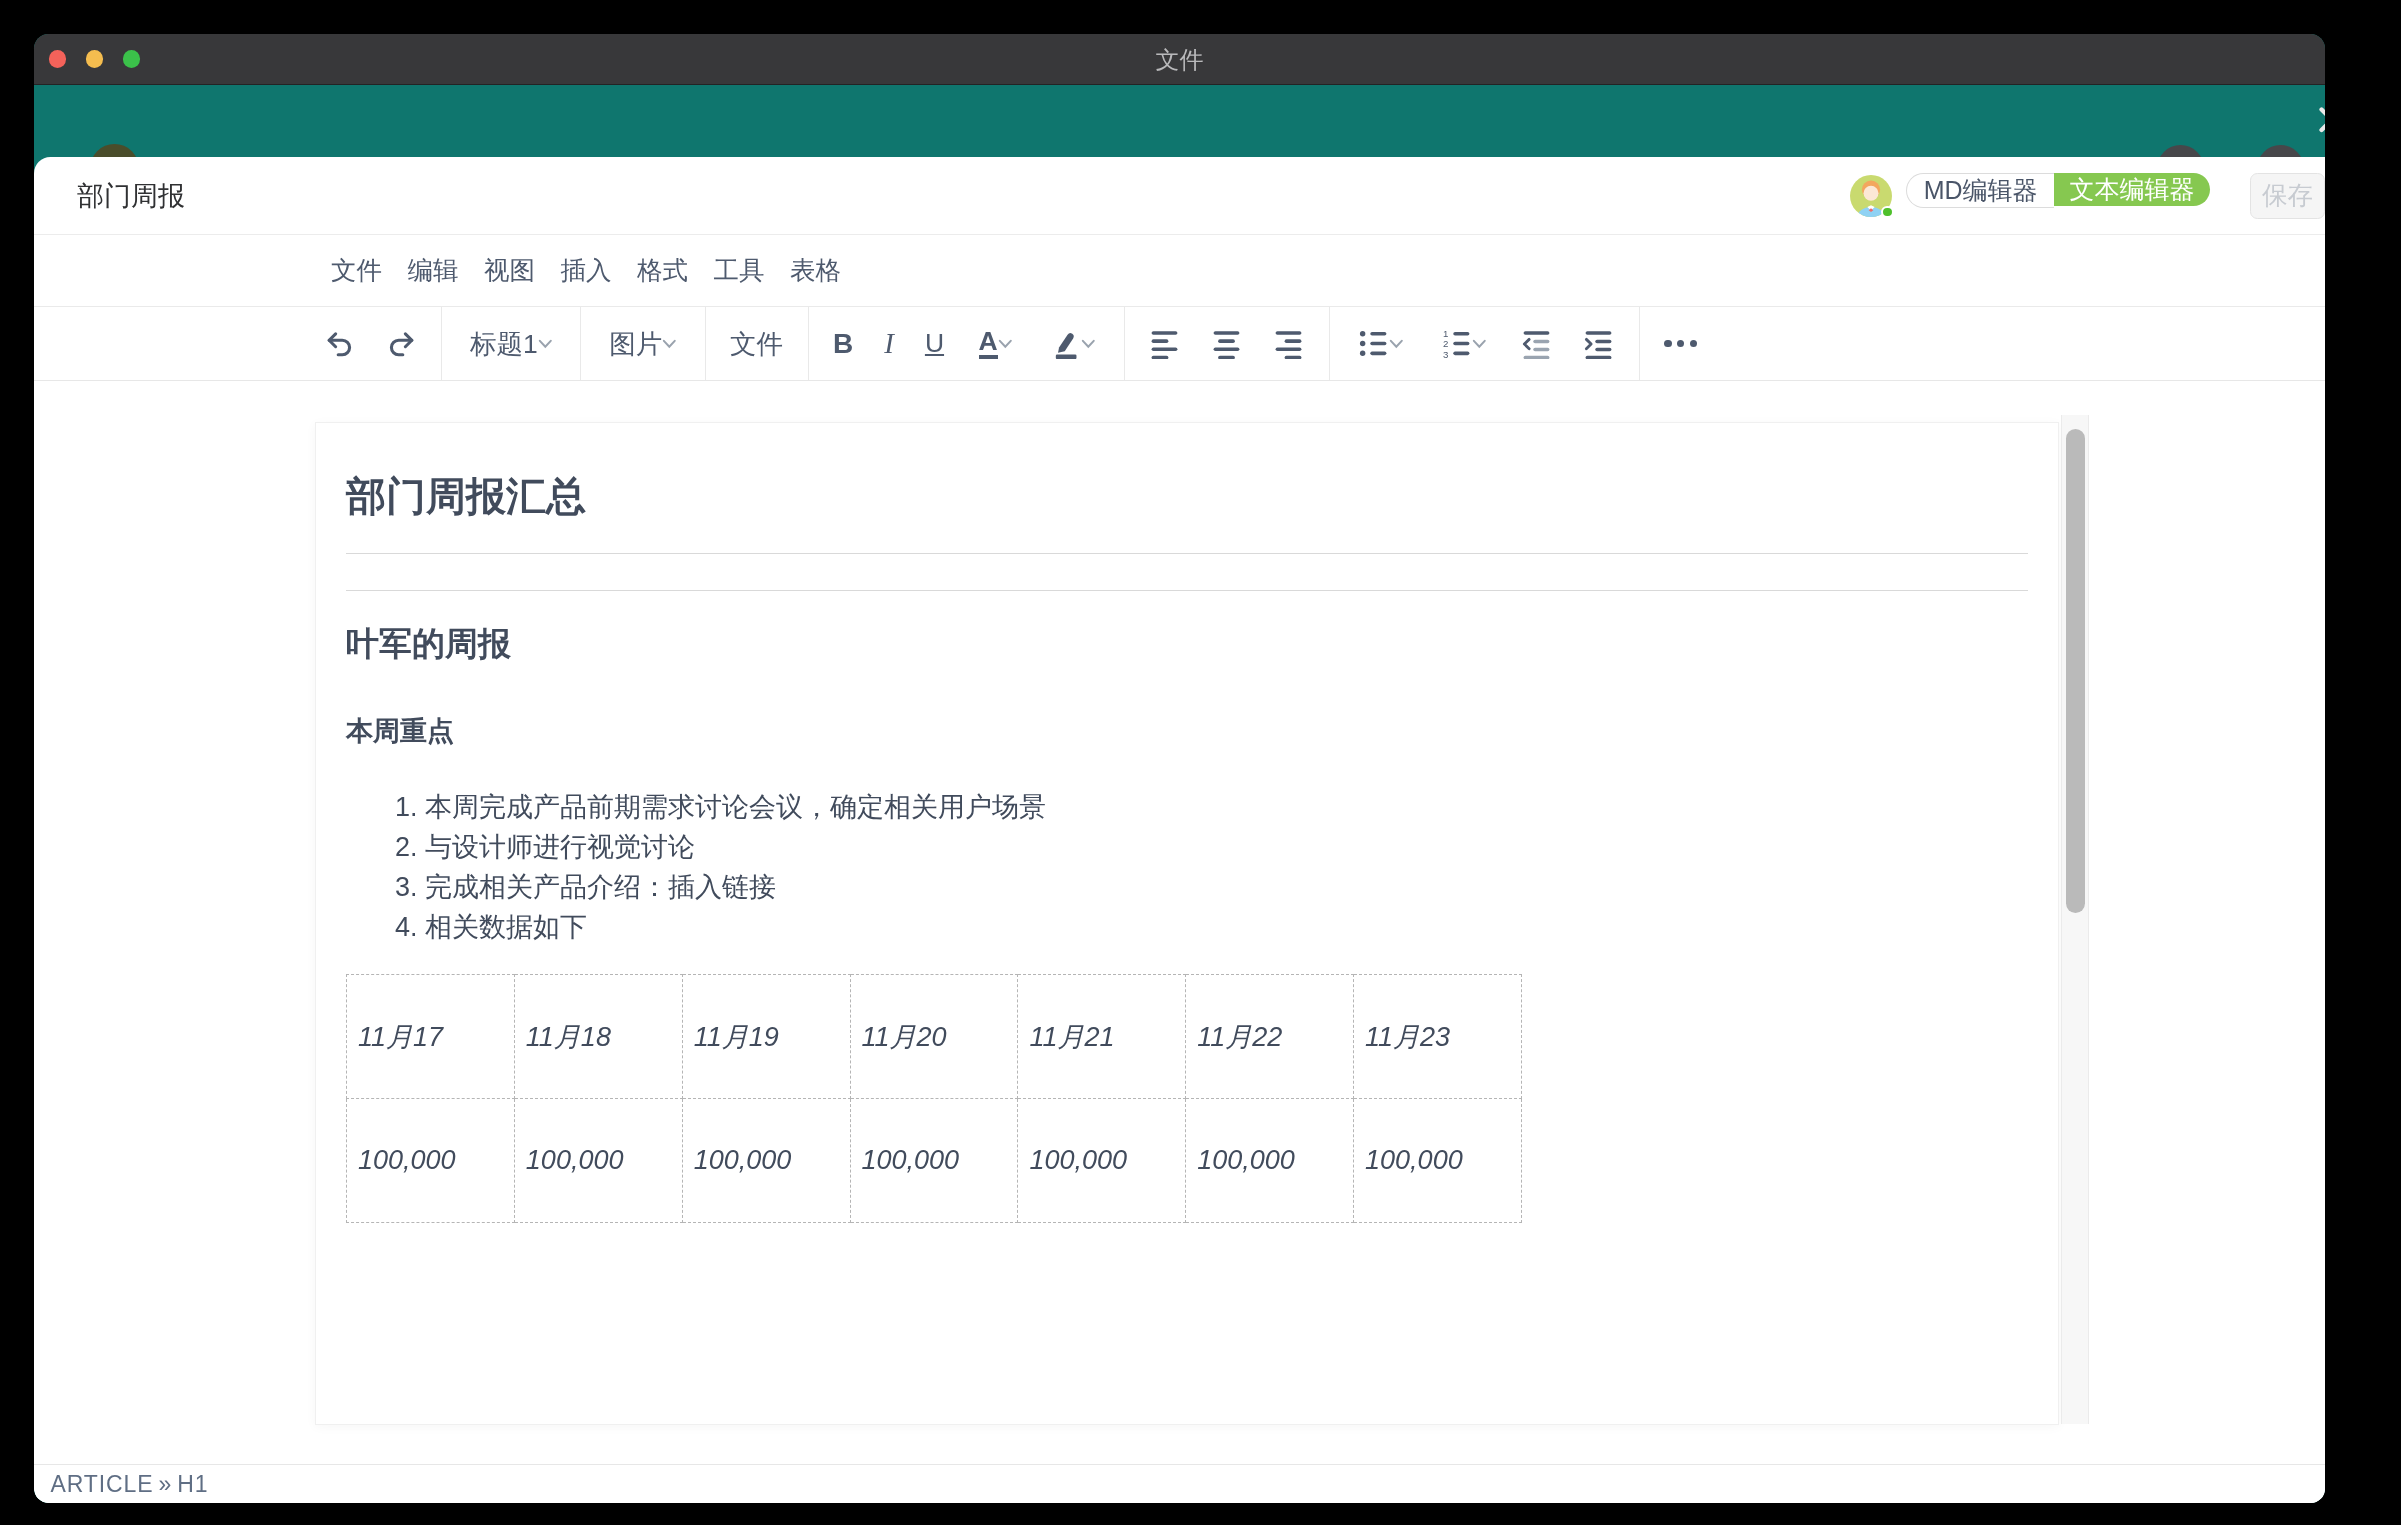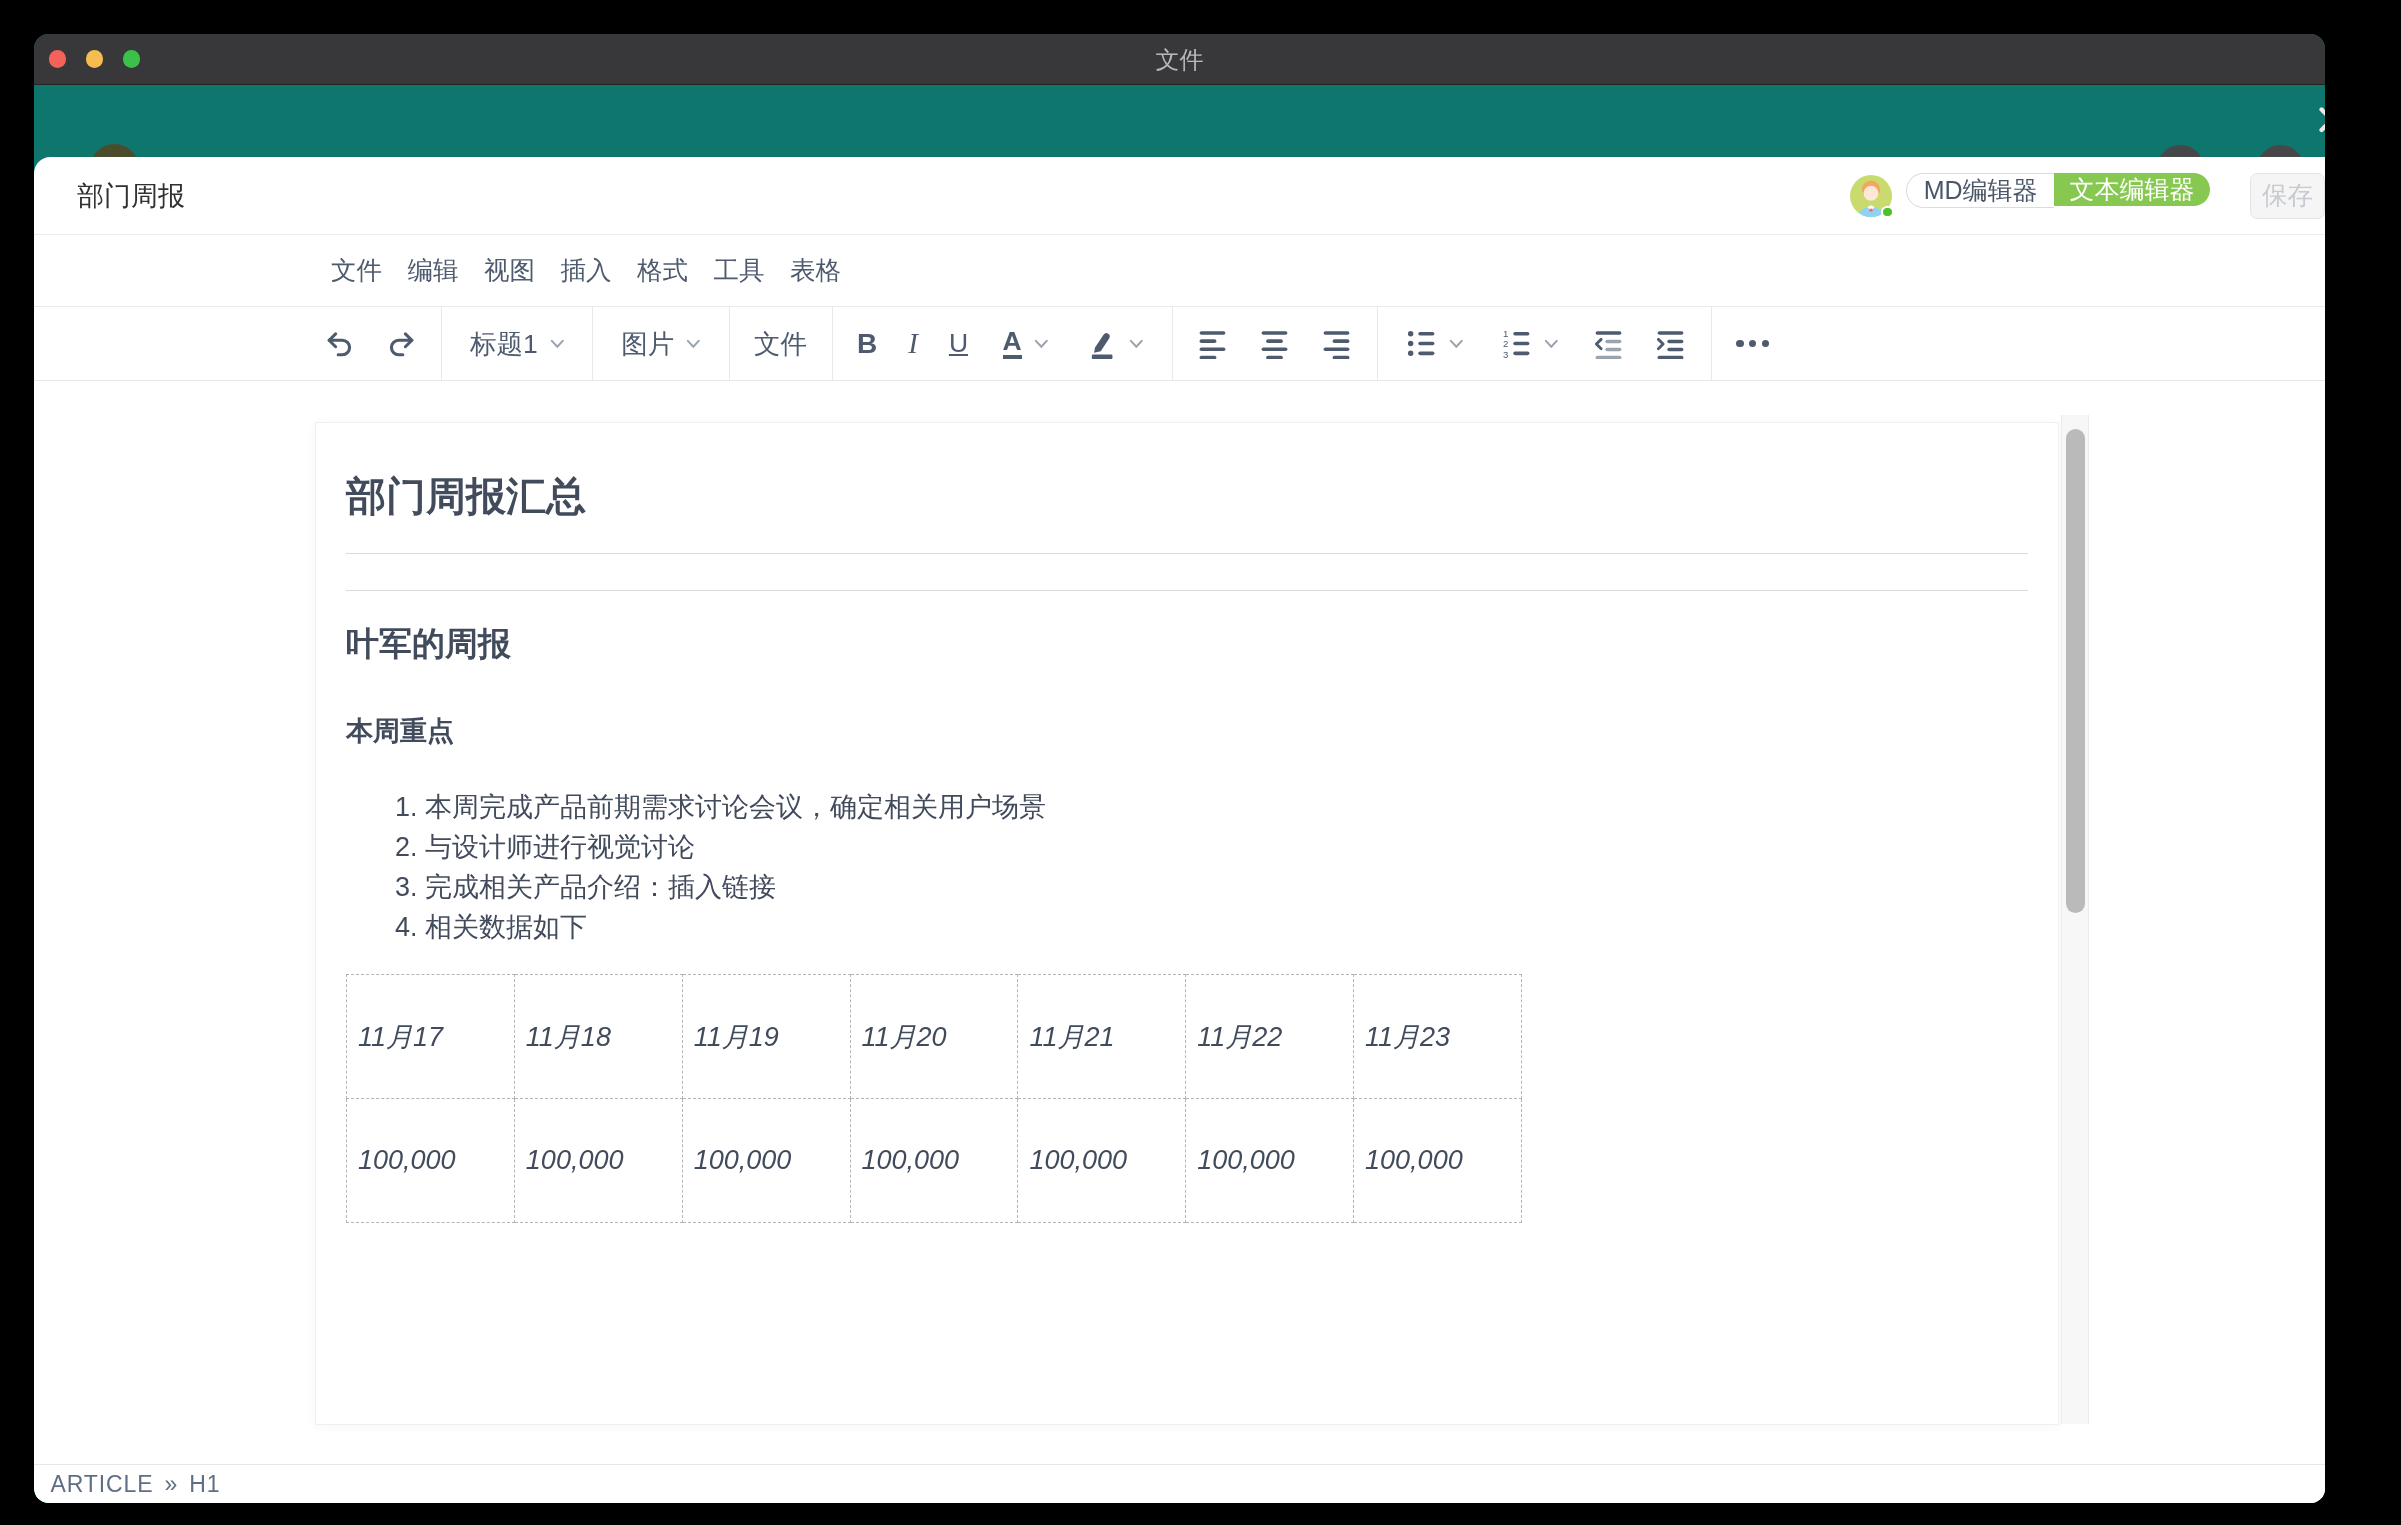--- a/index.html
+++ b/index.html
@@ -55,21 +55,21 @@
              padding-left:297px; font-size:25.5px; color:#4E5A6E; }
   .menu-item { cursor:pointer; }
 
   
   .toolbar { height:75px; display:flex; align-items:center; padding-left:274px;
              border-top:0.9px solid #EAEAEA; border-bottom:0.9px solid #E7E7E7;
              color:#4E5A6E; }
   .tb-sep { width:0.9px; align-self:stretch; background:#E9E9E9; margin:0 9px; }
   .tb-btn { height:100%; display:flex; align-items:center; justify-content:center;
             padding:0 15.5px; cursor:pointer; }
-  .tb-drop { gap:12px; font-size:26.5px; padding:0 19px; }
+  .tb-drop { gap:0; font-size:26.5px; padding:0 19px; }
   .tb-label { font-size:26.5px; }
   .tb-bold { font-weight:700; font-size:28px; }
   .tb-italic { font-family:"Liberation Serif", serif; font-style:italic; font-size:29px; }
   .tb-underline { font-size:26.5px; text-decoration:underline; }
   .tb-fontcolor { font-size:26.5px; font-weight:700; border-bottom:4.6px solid #4E5A6E;
                   line-height:1.05; }
   .dots { display:flex; gap:5.5px; }
   .dots i { width:7.3px; height:7.3px; border-radius:50%; background:#4E5A6E; }
 
   
@@ -91,21 +91,21 @@
   
   .scrollbar { position:absolute; left:2027px; top:258px; width:28px; height:1009px;
                background:#F7F7F7; border-left:0.9px solid #EBEBEB;
                border-right:0.9px solid #EBEBEB; }
   .scroll-thumb { position:absolute; left:3.6px; top:13.7px; width:19px; height:484px;
                   border-radius:10px; background:#BABABA; }
 
   
   .statusbar { position:absolute; left:0; right:0; bottom:0; height:39px;
                border-top:0.9px solid #E7E7E7; display:flex; align-items:center;
-               gap:11px; padding-left:16.4px; font-size:23px; color:#5F6E84;
+               gap:5px; padding-left:16.4px; font-size:23px; color:#5F6E84;
                letter-spacing:0.9px; background:#fff;
                border-radius:0 0 14.6px 14.6px; }
 
   svg .st { stroke:#4E5A6E; stroke-width:2.4; fill:none; stroke-linecap:round;
             stroke-linejoin:round; }
 </style>
 </head>
 <body>
 
 <div class="window">

